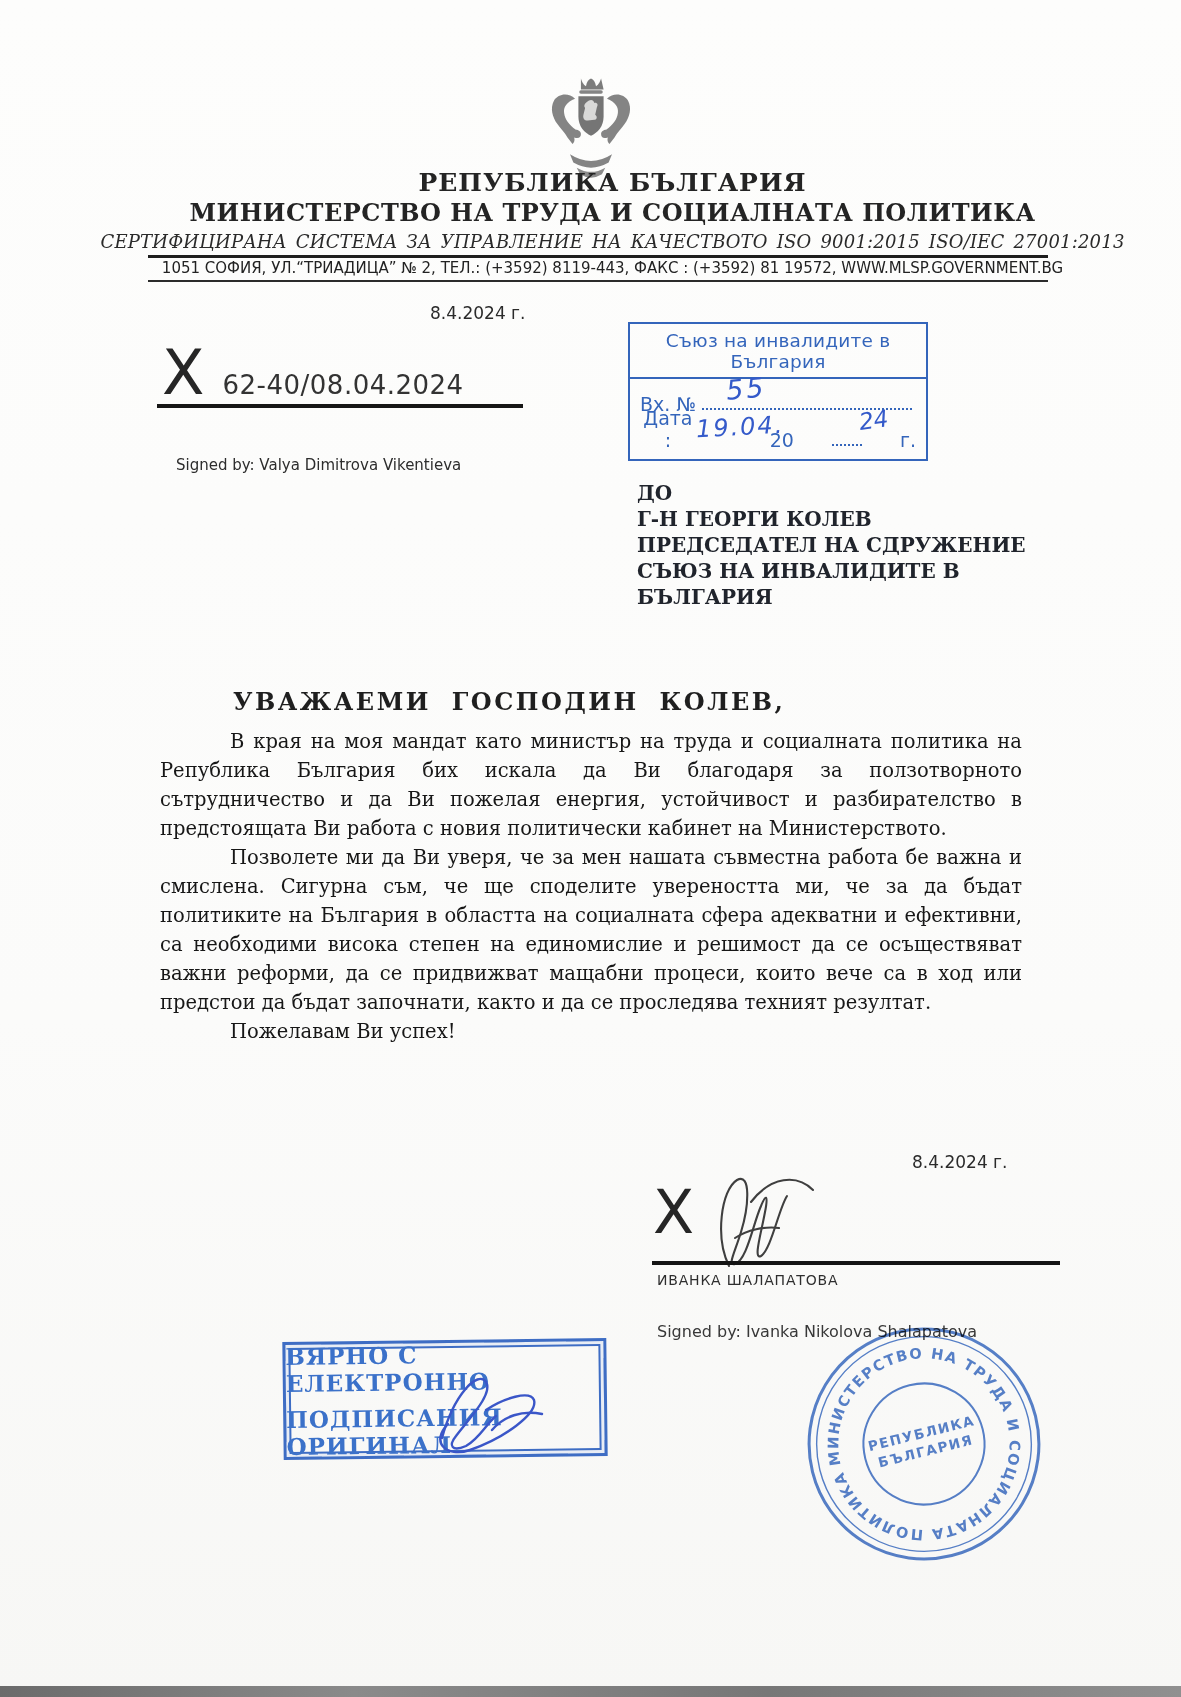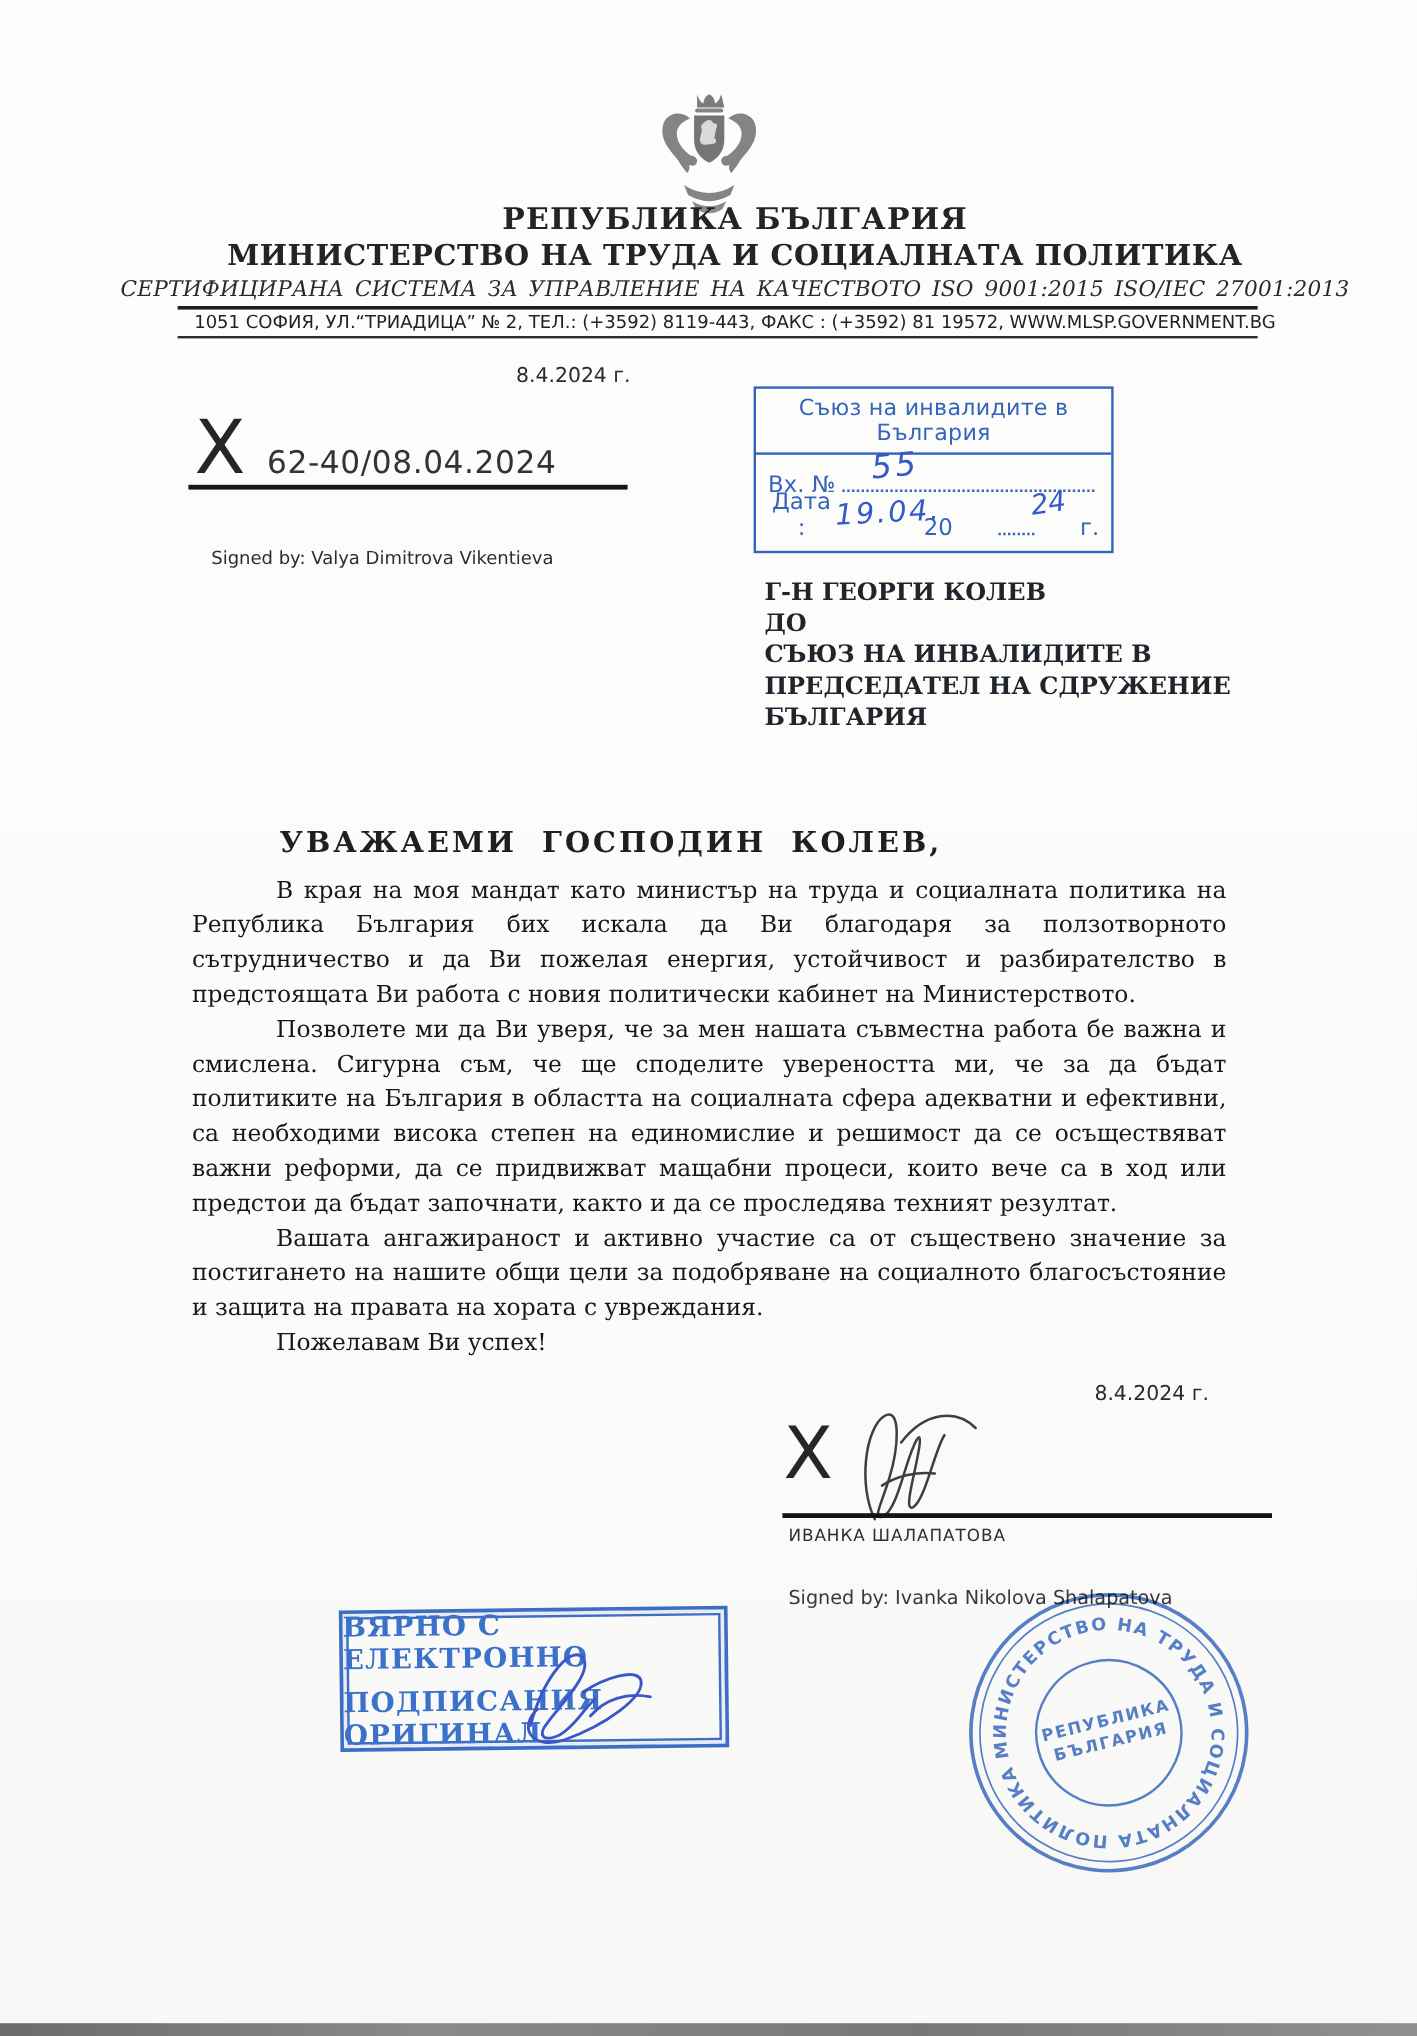--- a/index.html
+++ b/index.html
@@ -109,32 +109,31 @@
       <span class="rs-dots"></span>
       <span>20</span>
       <span class="rs-dots small"></span>
       <span class="rs-suffix">г.</span>
       <span class="hand hand-date">19.04.</span>
       <span class="hand hand-year">24</span>
     </div>
   </div>
 
   <div class="abs addressee">
+    <div>ДО</div>
     <div>Г-Н ГЕОРГИ КОЛЕВ</div>
-    <div>ДО</div>
+    <div>ПРЕДСЕДАТЕЛ НА СДРУЖЕНИЕ</div>
     <div>СЪЮЗ НА ИНВАЛИДИТЕ В</div>
-    <div>ПРЕДСЕДАТЕЛ НА СДРУЖЕНИЕ</div>
     <div>БЪЛГАРИЯ</div>
   </div>
 
   <div class="abs salutation">УВАЖАЕМИ ГОСПОДИН КОЛЕВ,</div>
   <div class="abs body-text">
     <p>В края на моя мандат като министър на труда и социалната политика на Република България бих искала да Ви благодаря за ползотворното сътрудничество и да Ви пожелая енергия, устойчивост и разбирателство в предстоящата Ви работа с новия политически кабинет на Министерството.</p>
     <p>Позволете ми да Ви уверя, че за мен нашата съвместна работа бе важна и смислена. Сигурна съм, че ще споделите увереността ми, че за да бъдат политиките на България в областта на социалната сфера адекватни и ефективни, са необходими висока степен на единомислие и решимост да се осъществяват важни реформи, да се придвижват мащабни процеси, които вече са в ход или предстои да бъдат започнати, както и да се проследява техният резултат.</p>
-    <p>Вашата ангажираност и активно участие са от съществено значение за постигането на нашите общи цели за подобряване на социалното благосъстояние и защита на правата на хората с увреждания.</p>
     <p>Пожелавам Ви успех!</p>
   </div>
 
   <div class="abs bottom-date">8.4.2024 г.</div>
 
   <span class="abs sig-x">X</span>
   <svg class="abs sig-scribble" width="120" height="110" viewBox="0 0 120 110" aria-hidden="true">
     <g fill="none" stroke="#3f3f3f" stroke-width="2.1" stroke-linecap="round">
       <path d="M34 98 C20 70 26 22 42 12 C56 4 54 38 46 64 C40 84 32 98 40 96 C52 92 58 56 66 38 C70 28 74 24 70 44 C66 66 58 92 66 88 C76 82 84 40 92 28"></path>
       <path d="M56 34 C76 8 102 6 118 22"></path>

